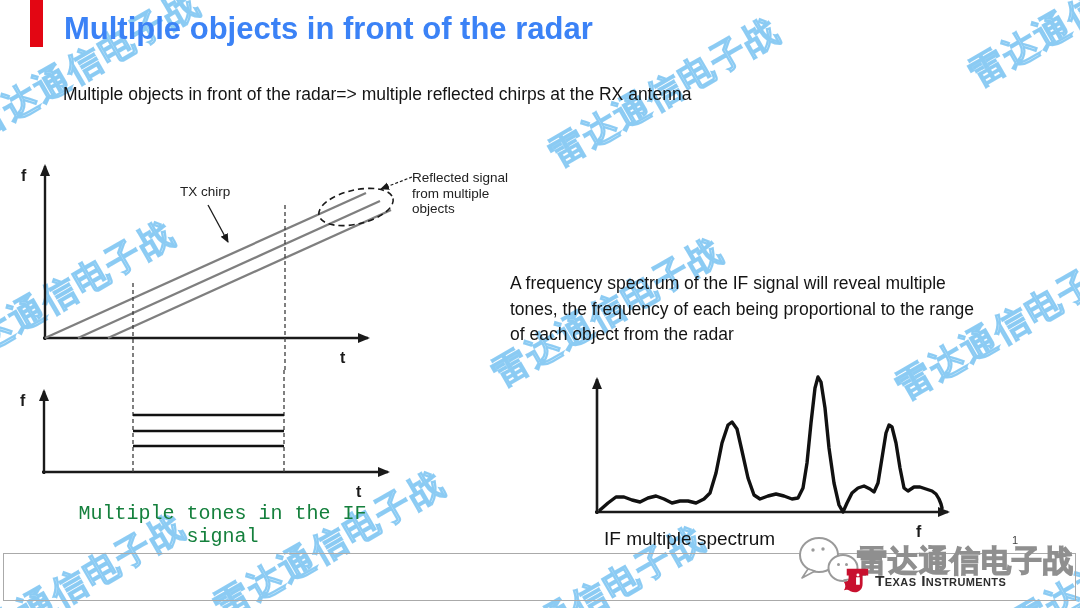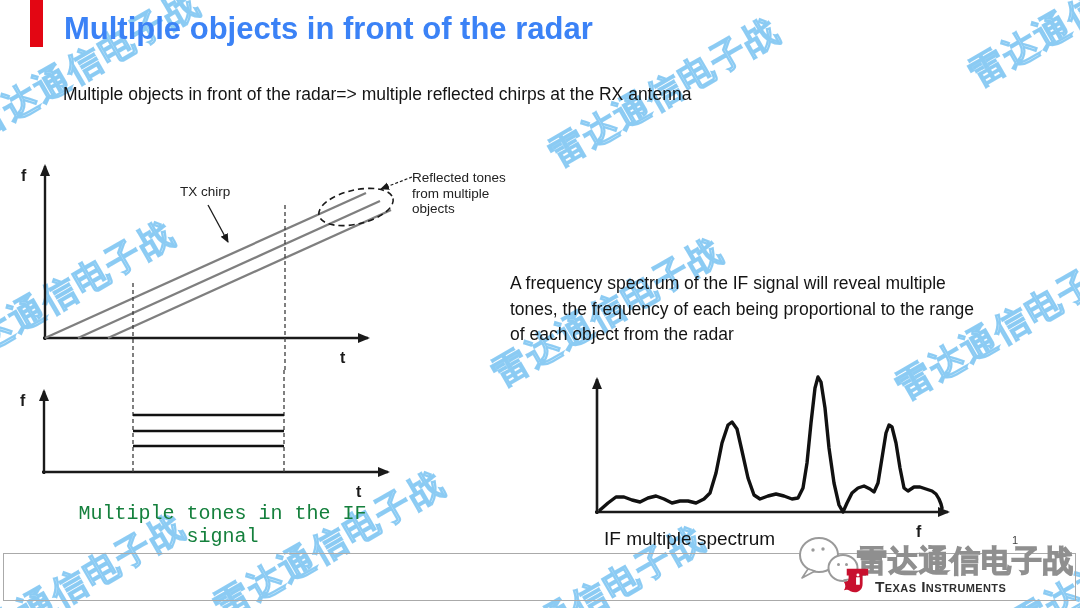--- a/index.html
+++ b/index.html
@@ -29,21 +29,21 @@
   .tones-caption{position:absolute;left:55px;top:502px;width:335px;text-align:center;
                  font-size:20px;color:#15803d;z-index:3;font-family:Liberation Mono, monospace;}
   .spec-caption{position:absolute;left:604px;top:528px;font-size:19px;color:#141414;z-index:3;}
   
   .footer-box{position:absolute;left:3px;top:553px;width:1071px;height:46px;
               border:1.5px solid #aaaaaa;background:transparent;z-index:2;}
   .wechat-svg{position:absolute;left:795px;top:536px;z-index:4;}
   .footer-cn{position:absolute;left:857px;top:541px;font-size:30px;font-weight:700;letter-spacing:1px;
              color:#f4f4f4;-webkit-text-stroke:1.3px #8f8f8f;white-space:nowrap;z-index:4;}
   .page-num{position:absolute;left:1012px;top:534px;font-size:11px;color:#444;z-index:5;}
-  .ti-logo{position:absolute;left:843px;top:566px;display:flex;align-items:flex-end;z-index:5;}
+  .ti-logo{position:absolute;left:843px;top:566px;display:flex;align-items:center;z-index:5;}
   .ti-wordmark{font-variant:small-caps;font-weight:700;font-size:15.5px;letter-spacing:.4px;
                color:#2e2e2e;margin-left:4px;white-space:nowrap;}
 </style>
 </head>
 <body>
 
 <div class="slide">
 
   <div class="wm" style="left:85px;top:65px">雷达通信电子战</div>
   <div class="wm" style="left:665px;top:92px">雷达通信电子战</div>
@@ -86,21 +86,21 @@
       <line x1="285" y1="55" x2="285" y2="220"></line>
     </g>
 
     <ellipse cx="356" cy="57" rx="38" ry="17" transform="rotate(-13 356 57)" fill="none" stroke="#1a1a1a" stroke-width="1.6" stroke-dasharray="6 4"></ellipse>
 
     <text x="180" y="46" class="anno-label">TX chirp</text>
     <line x1="208" y1="55" x2="228" y2="92" stroke="#1a1a1a" stroke-width="1.3" marker-end="url(#ah-s)"></line>
 
     <line x1="412" y1="27" x2="381" y2="39" stroke="#1a1a1a" stroke-width="1.2" stroke-dasharray="3 2" marker-end="url(#ah-s)"></line>
   </svg>
-  <div class="reflected-label">Reflected tones
+  <div class="reflected-label">Reflected signal
 from multiple
 objects</div>
 
   <svg id="ifSvg" class="svgbox" width="450" height="135" viewBox="0 0 450 135">
     <defs>
       <marker id="ah-b" markerUnits="userSpaceOnUse" markerWidth="13" markerHeight="11" refX="10" refY="5" orient="auto">
         <path d="M0,0 L12,5 L0,10 z" fill="#1a1a1a"></path>
       </marker>
     </defs>
     <line x1="44" y1="104" x2="44" y2="21" stroke="#1a1a1a" stroke-width="2.4" marker-end="url(#ah-b)"></line>

